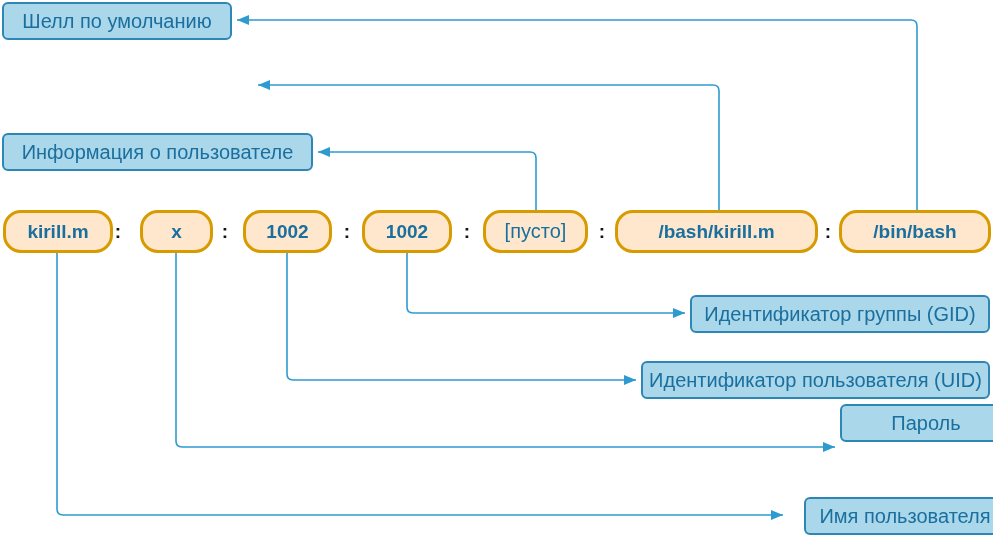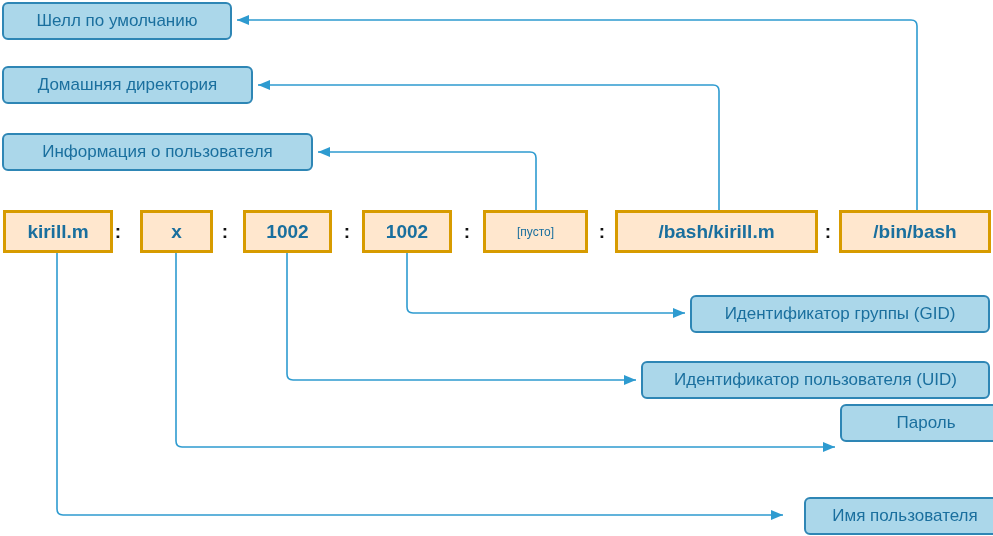--- a/index.html
+++ b/index.html
@@ -19,33 +19,33 @@
     box-sizing:border-box;
     display:flex;align-items:center;justify-content:center;
     text-align:center;
     white-space:nowrap;
   }
   .label-box{
     background:var(--blue-fill,#abd7ea);
     border:2px solid var(--blue-border,#2e86b5);
     border-radius:6px;
     color:var(--blue-text,#1a6f9e);
-    font-size:17px;
+    font-size:20px;
   }
   .field-box{
     background:var(--orange-fill,#ffe7ce);
     border:3px solid var(--orange-border,#d79b00);
-    border-radius:0;
+    border-radius:18px;
     color:var(--blue-text,#1a6f9e);
     font-size:19px;
     font-weight:bold;
   }
   .field-box.light{
     font-weight:normal;
-    font-size:12px;
+    font-size:20px;
   }
   .colon{
     position:absolute;
     box-sizing:border-box;
     display:flex;align-items:center;justify-content:center;
     color:var(--colon-color,#111111);
     font-size:19px;
     font-weight:bold;
   }
 </style>
@@ -64,23 +64,22 @@
       <path d="M 719 210 L 719 91 Q 719 85 713 85 L 258 85" fill="none" stroke="#2e9bd0" stroke-width="1.6" marker-end="url(#arrow)"></path>
       <path d="M 536 210 L 536 158 Q 536 152 530 152 L 318 152" fill="none" stroke="#2e9bd0" stroke-width="1.6" marker-end="url(#arrow)"></path>
       <path d="M 407 253 L 407 307 Q 407 313 413 313 L 685 313" fill="none" stroke="#2e9bd0" stroke-width="1.6" marker-end="url(#arrow)"></path>
       <path d="M 287 253 L 287 374 Q 287 380 293 380 L 636 380" fill="none" stroke="#2e9bd0" stroke-width="1.6" marker-end="url(#arrow)"></path>
       <path d="M 176 253 L 176 441 Q 176 447 182 447 L 835 447" fill="none" stroke="#2e9bd0" stroke-width="1.6" marker-end="url(#arrow)"></path>
       <path d="M 57 253 L 57 509 Q 57 515 63 515 L 783 515" fill="none" stroke="#2e9bd0" stroke-width="1.6" marker-end="url(#arrow)"></path>
     </svg>
 
   <div class="box label-box" style="left:2px;top:2px;width:230px;height:38px">Шелл по умолчанию</div>
 
-  <div class="box label-box" style="left:2px;top:66px;width:251px;height:38px">Домашняя директория</div>
 
-  <div class="box label-box" style="left:2px;top:133px;width:311px;height:38px">Информация о пользователя</div>
+  <div class="box label-box" style="left:2px;top:133px;width:311px;height:38px">Информация о пользователе</div>
 
   <div class="box field-box" style="left:3px;top:210px;width:110px;height:43px">kirill.m</div>
 
   <div class="colon" style="left:110px;top:210px;width:16px;height:43px">:</div>
 
   <div class="box field-box" style="left:140px;top:210px;width:73px;height:43px">x</div>
 
   <div class="colon" style="left:217px;top:210px;width:16px;height:43px">:</div>
 
   <div class="box field-box" style="left:243px;top:210px;width:89px;height:43px">1002</div>

